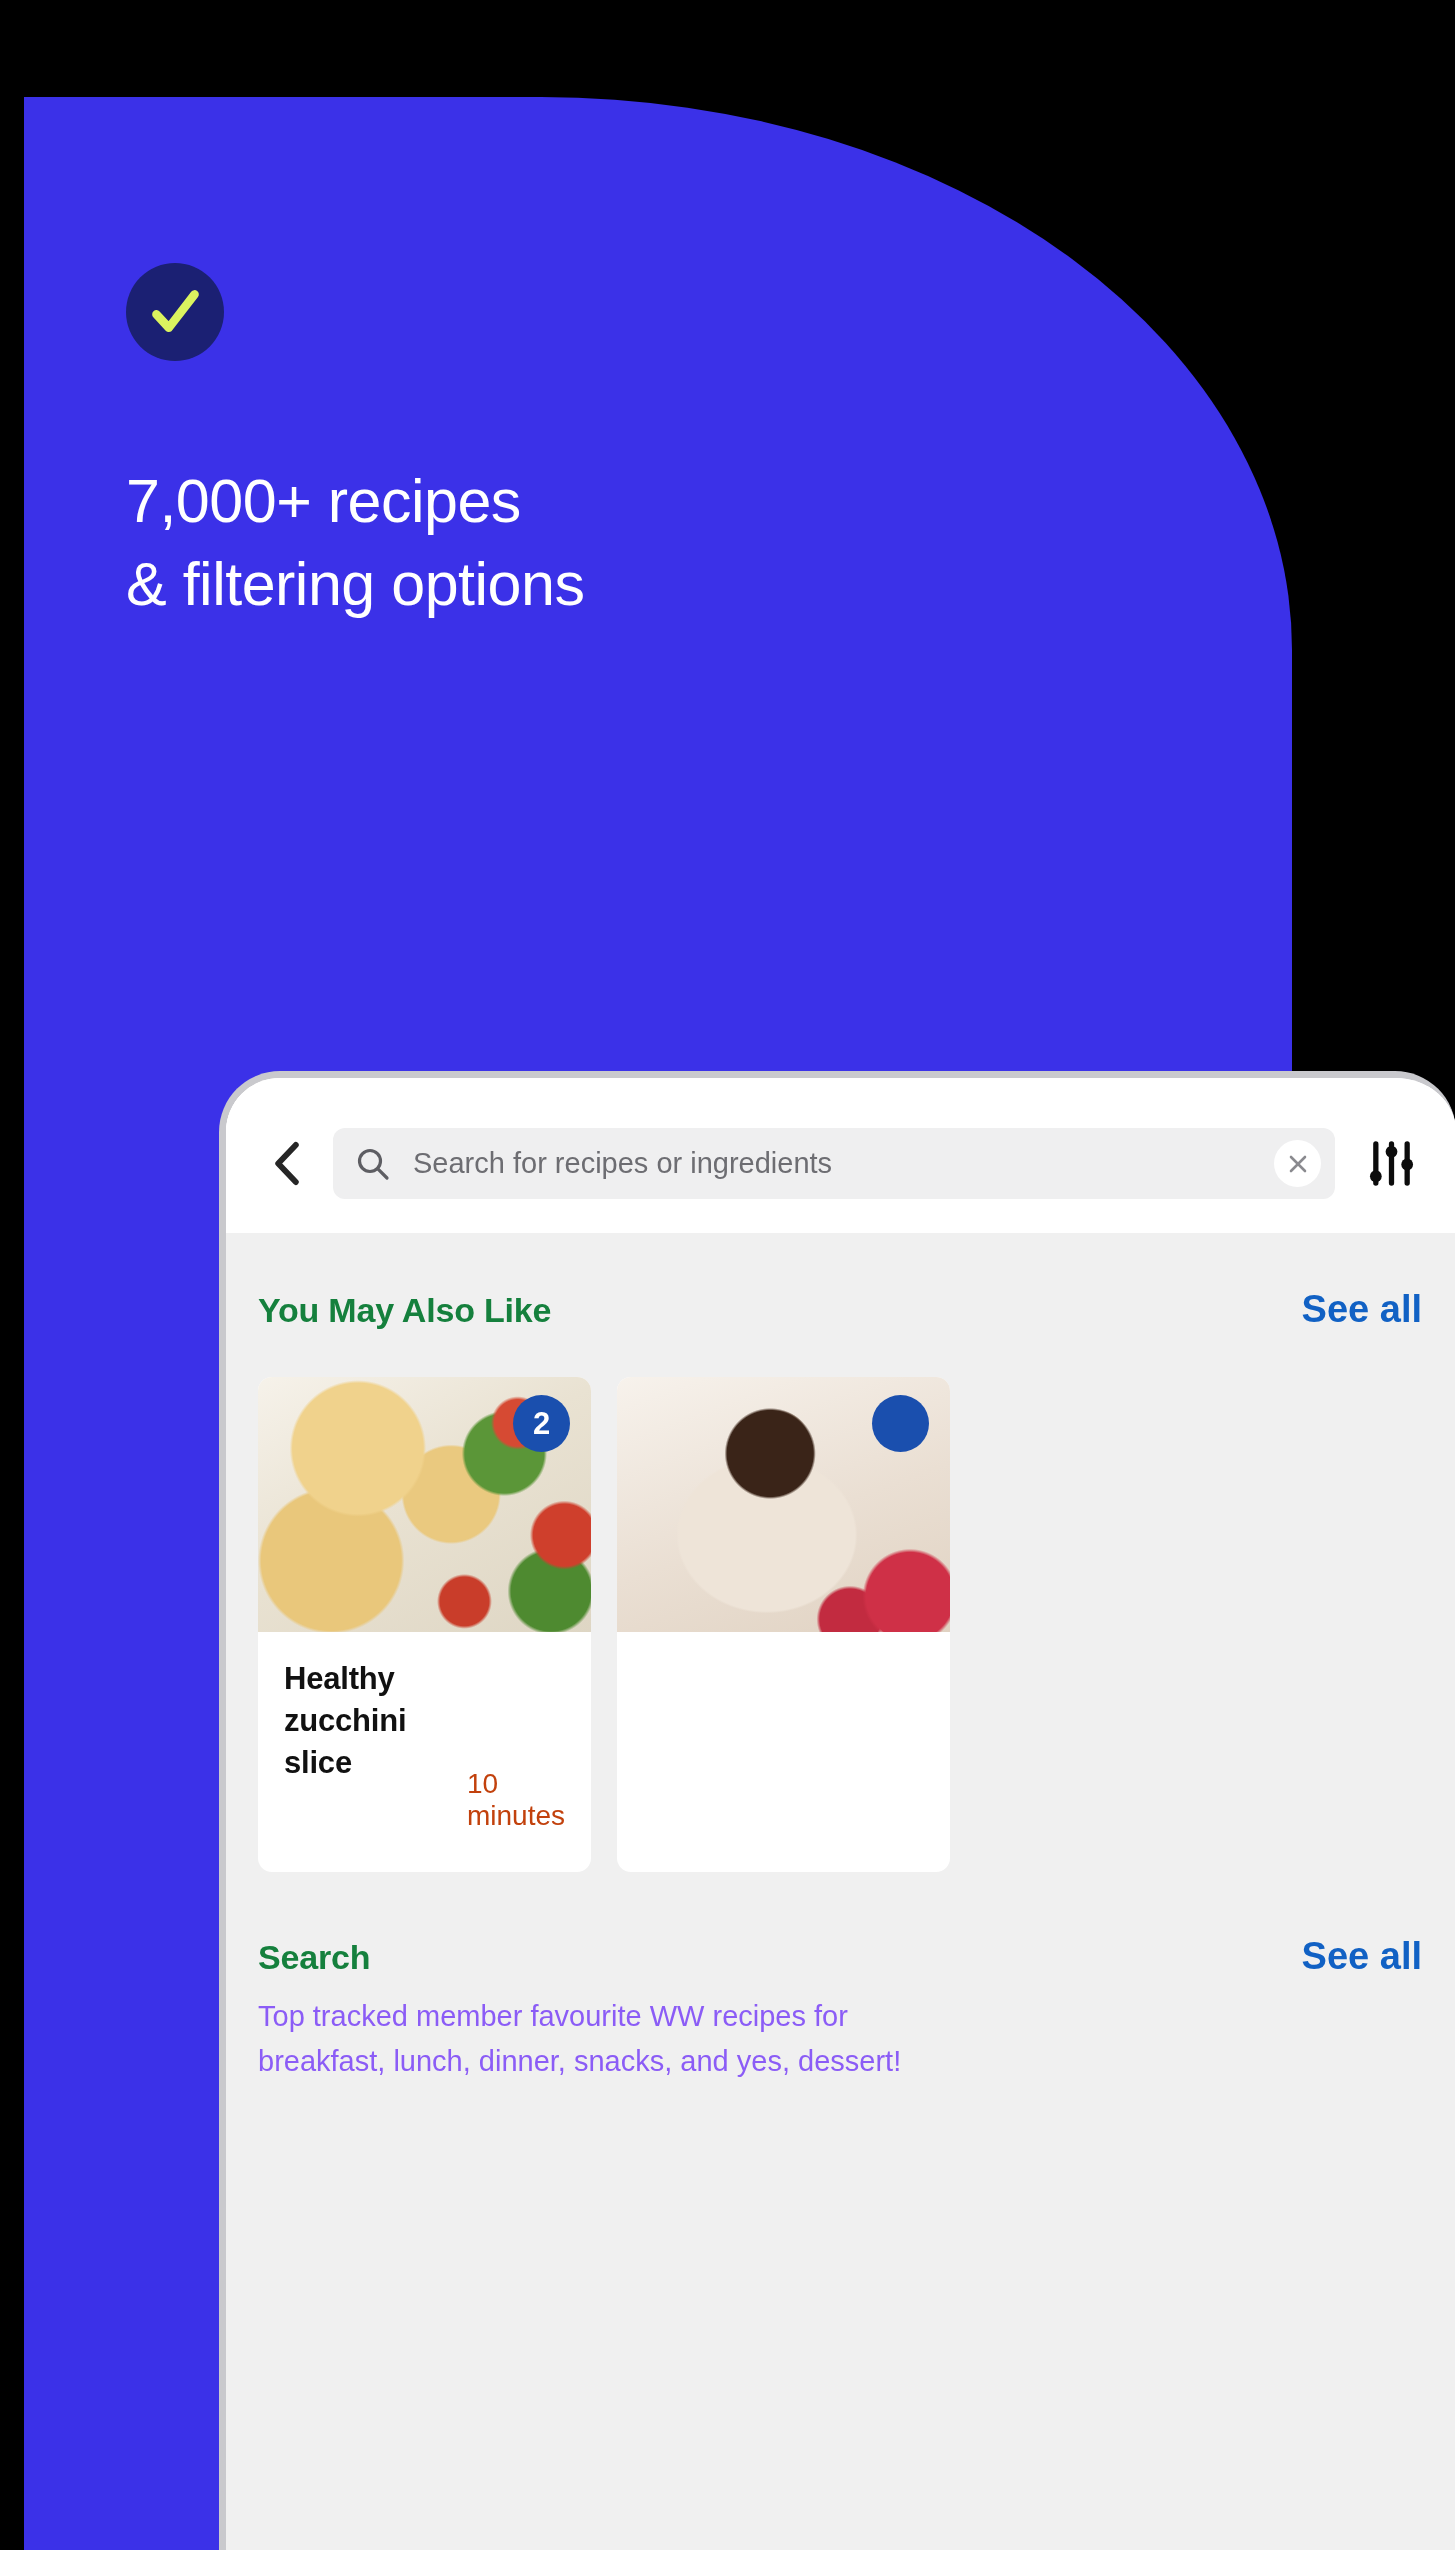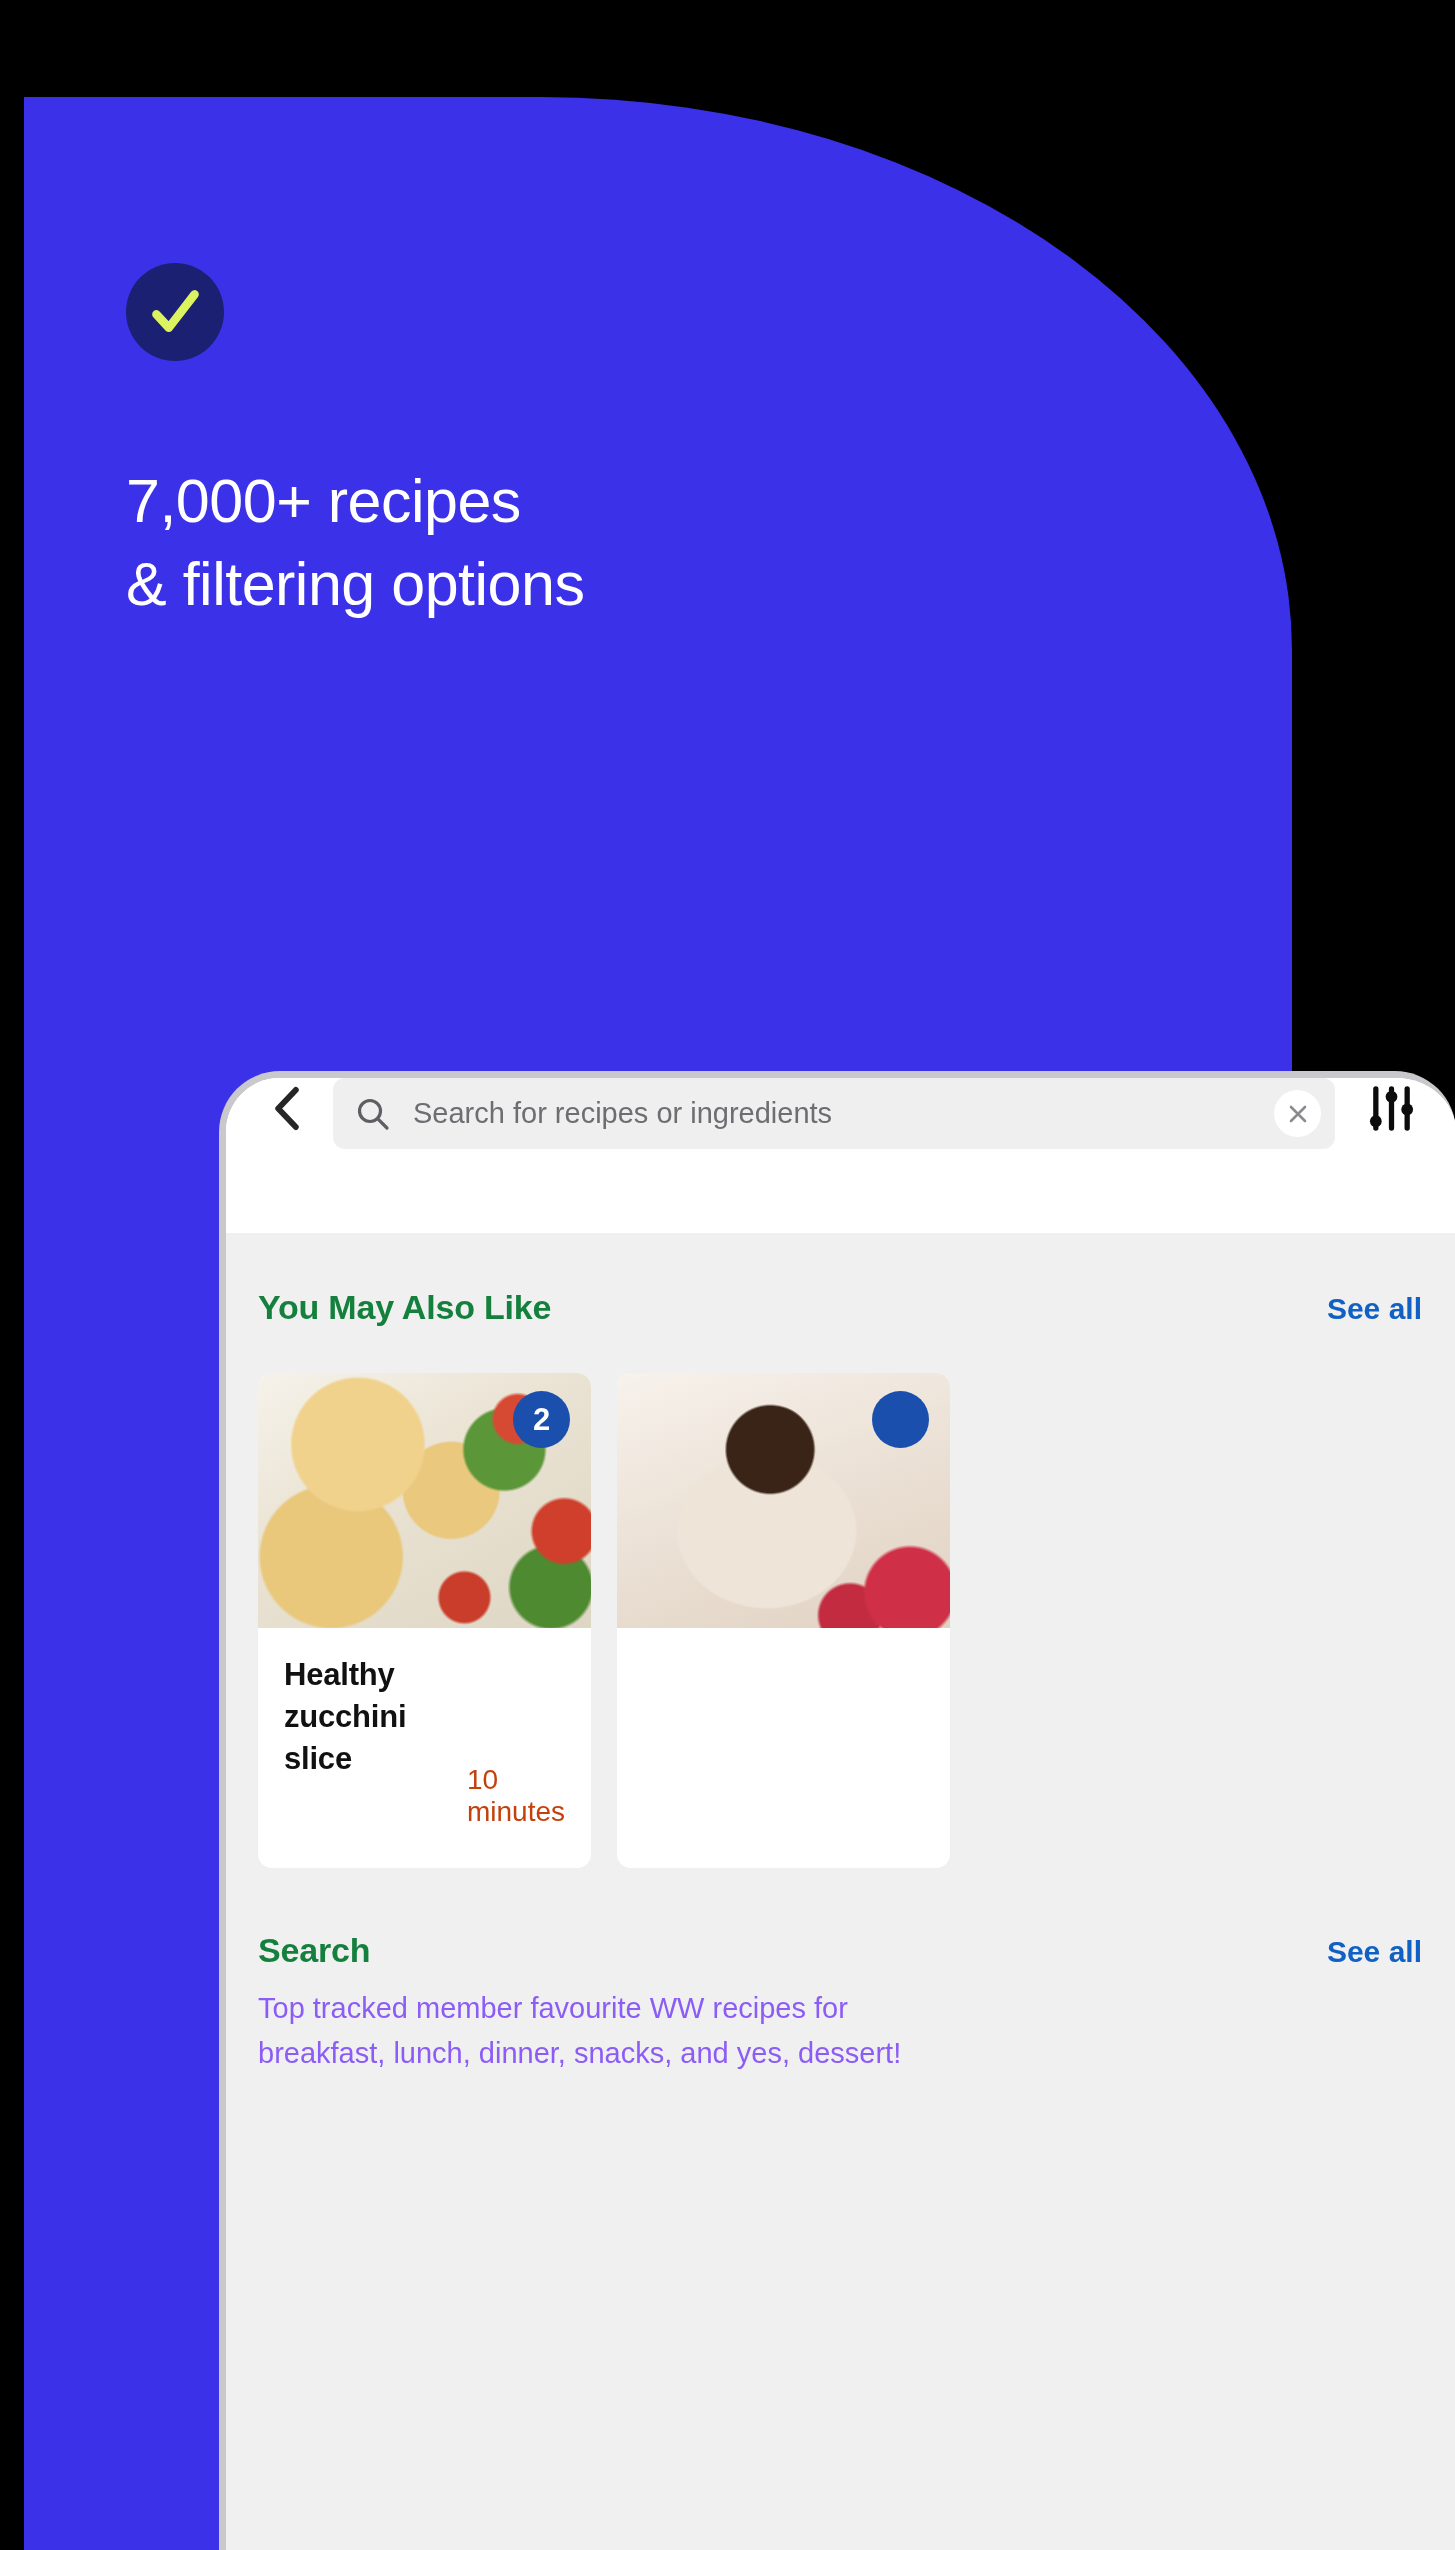--- a/index.html
+++ b/index.html
@@ -49,22 +49,22 @@
     border:7px solid #c9c9cd;
     border-bottom:none; border-right:none;
     border-top-left-radius:61px;
     border-top-right-radius:61px;
     overflow:hidden;
   }
   .phone-inner{ position:relative; width:100%; height:100%; background:#ffffff; }
 
   
   .search-row{
-    position:absolute; left:0; top:0; right:0; height:155px;
-    display:flex; align-items:flex-start;
+    position:absolute; left:0; top:8px; right:0; height:155px;
+    display:flex; align-items:center;
     padding:0 34px 0 30px;
     background:#ffffff;
   }
   .back-btn{
     width:61px; height:61px;
     display:flex; align-items:center; justify-content:center;
     flex:0 0 auto;
   }
   .back-btn svg{ width:32px; height:45px; display:block; }
 
@@ -114,21 +114,21 @@
     padding:0 34px 0 32px;
   }
   .section-title{
     color:#15803d;
     font-size:34px;
     font-weight:700;
     letter-spacing:-0.2px;
   }
   .see-all{
     color:#1161c4;
-    font-size:30px;
+    font-size:38px;
     font-weight:700;
   }
 
   .yma-head{ margin-top:55px; }
 
   
   .card-rail{
     margin-top:46px;
     display:flex;
     gap:26px;

